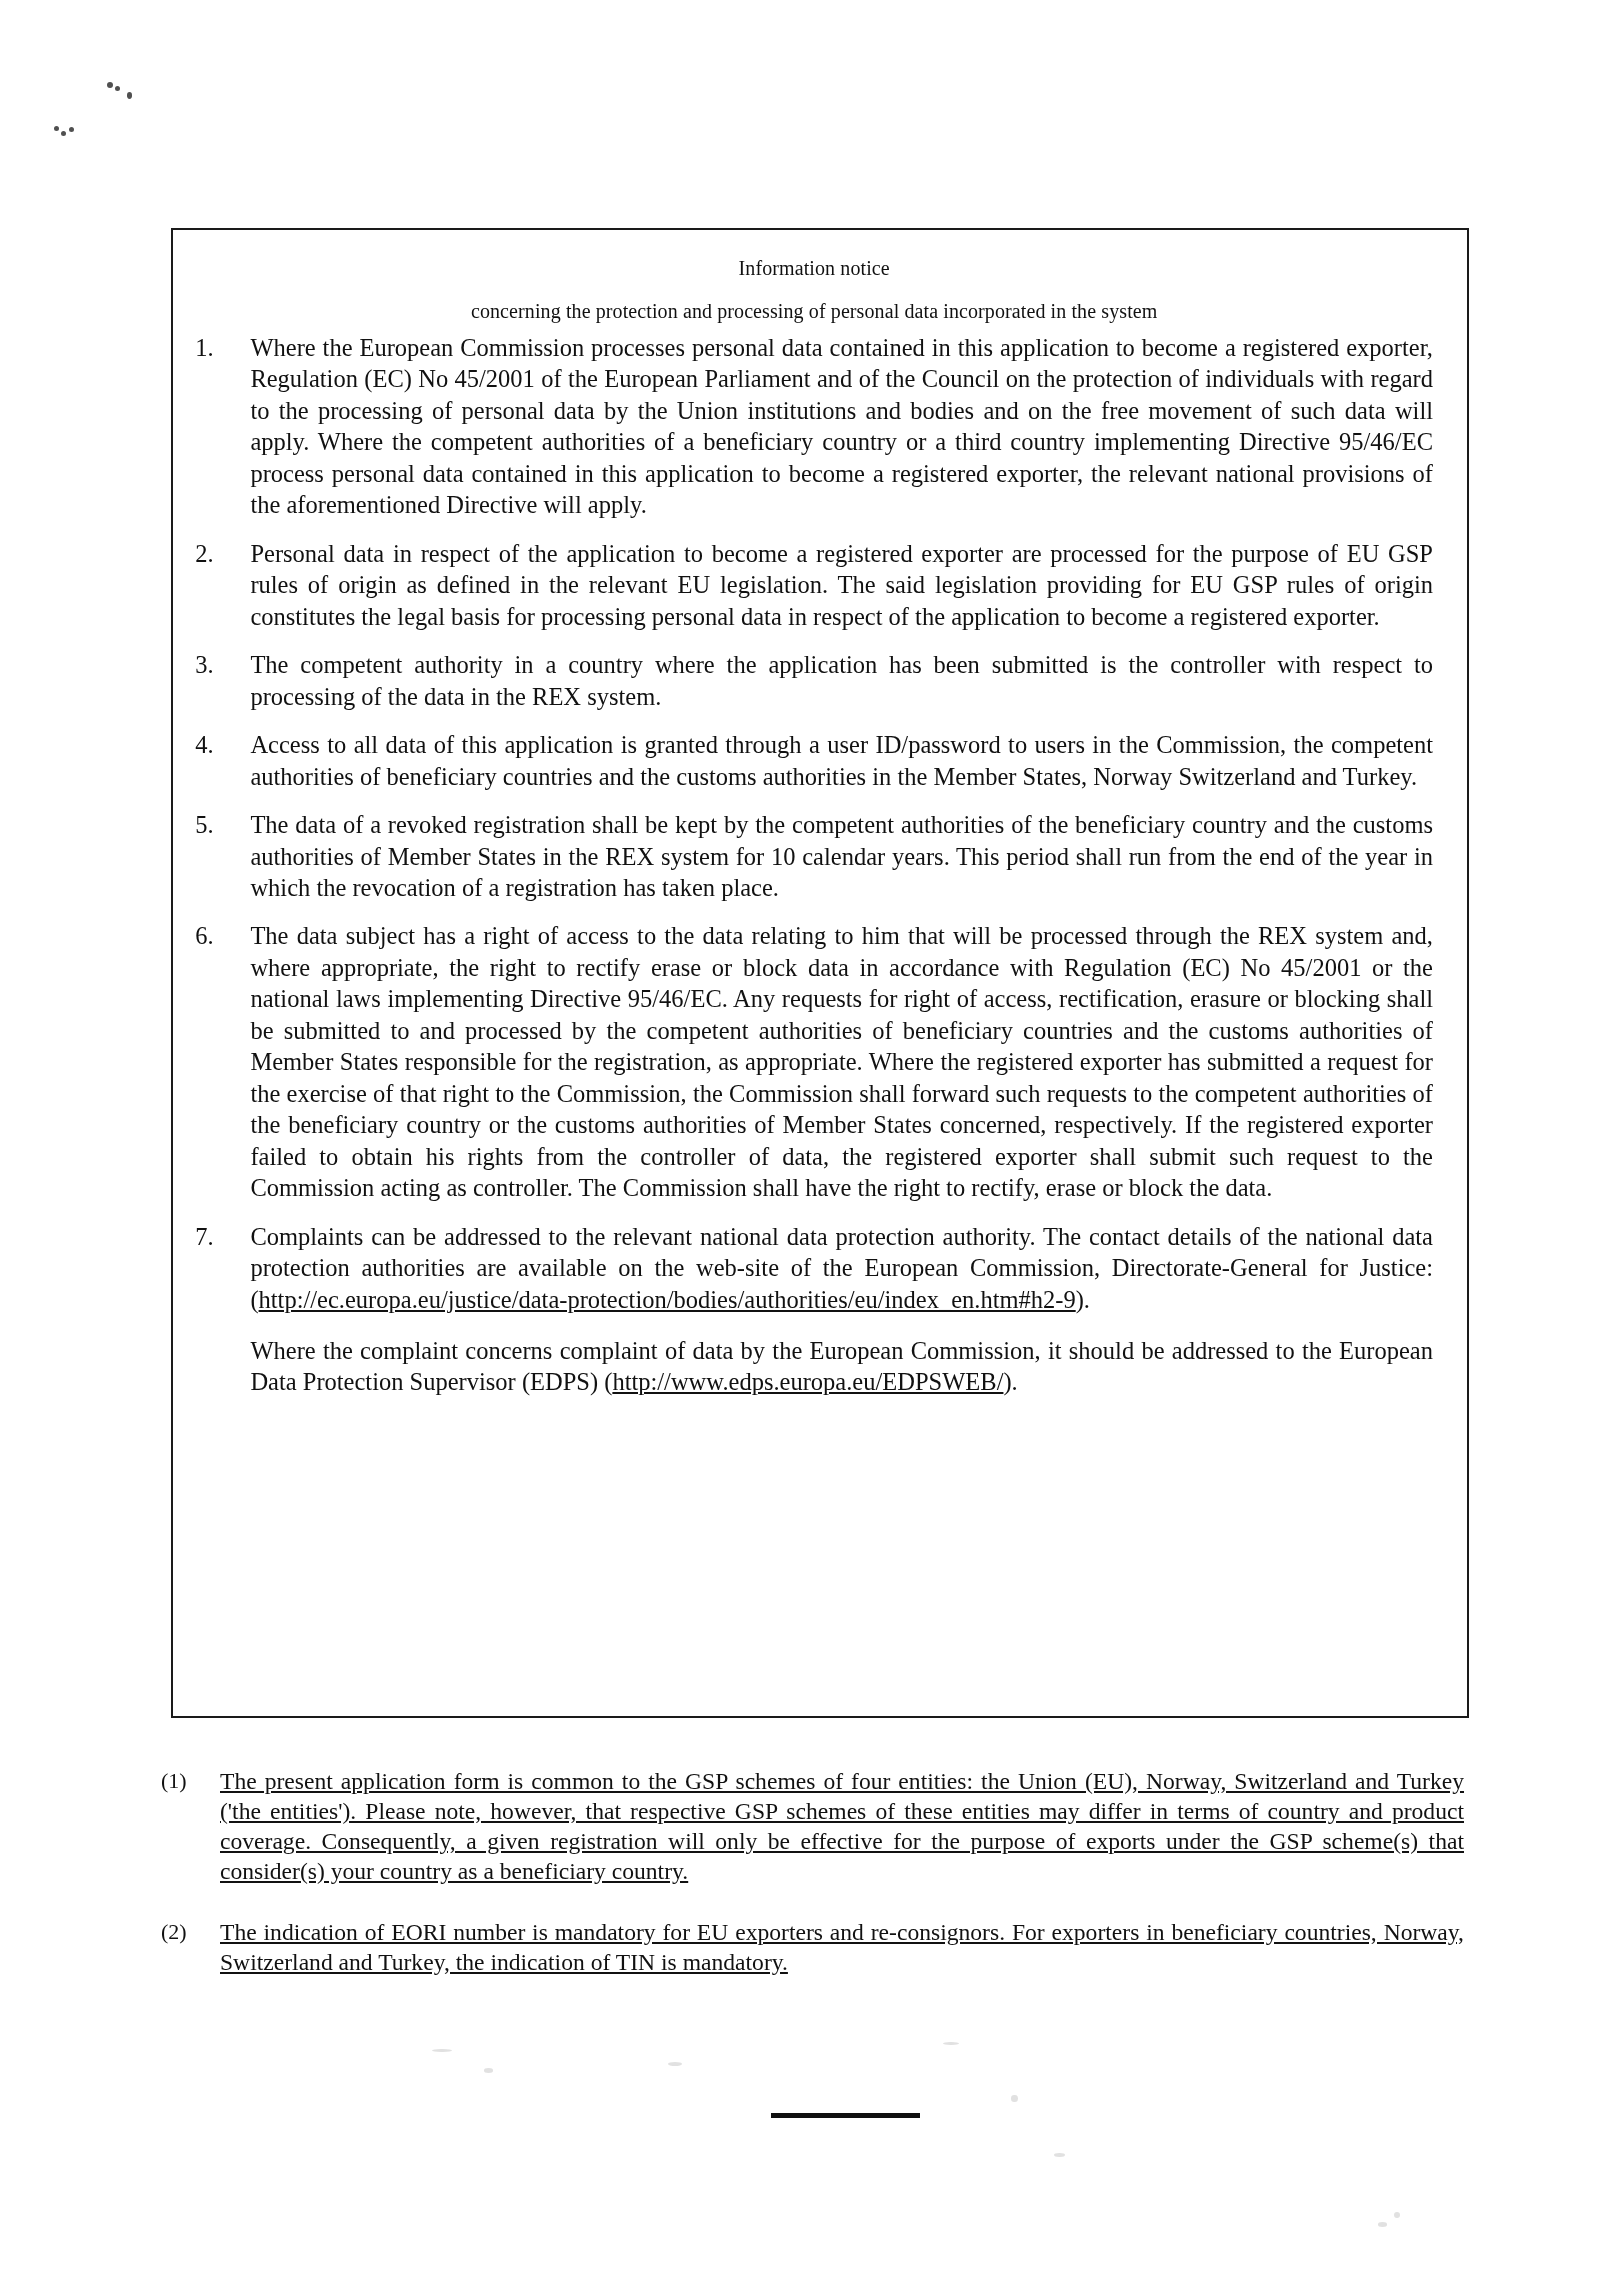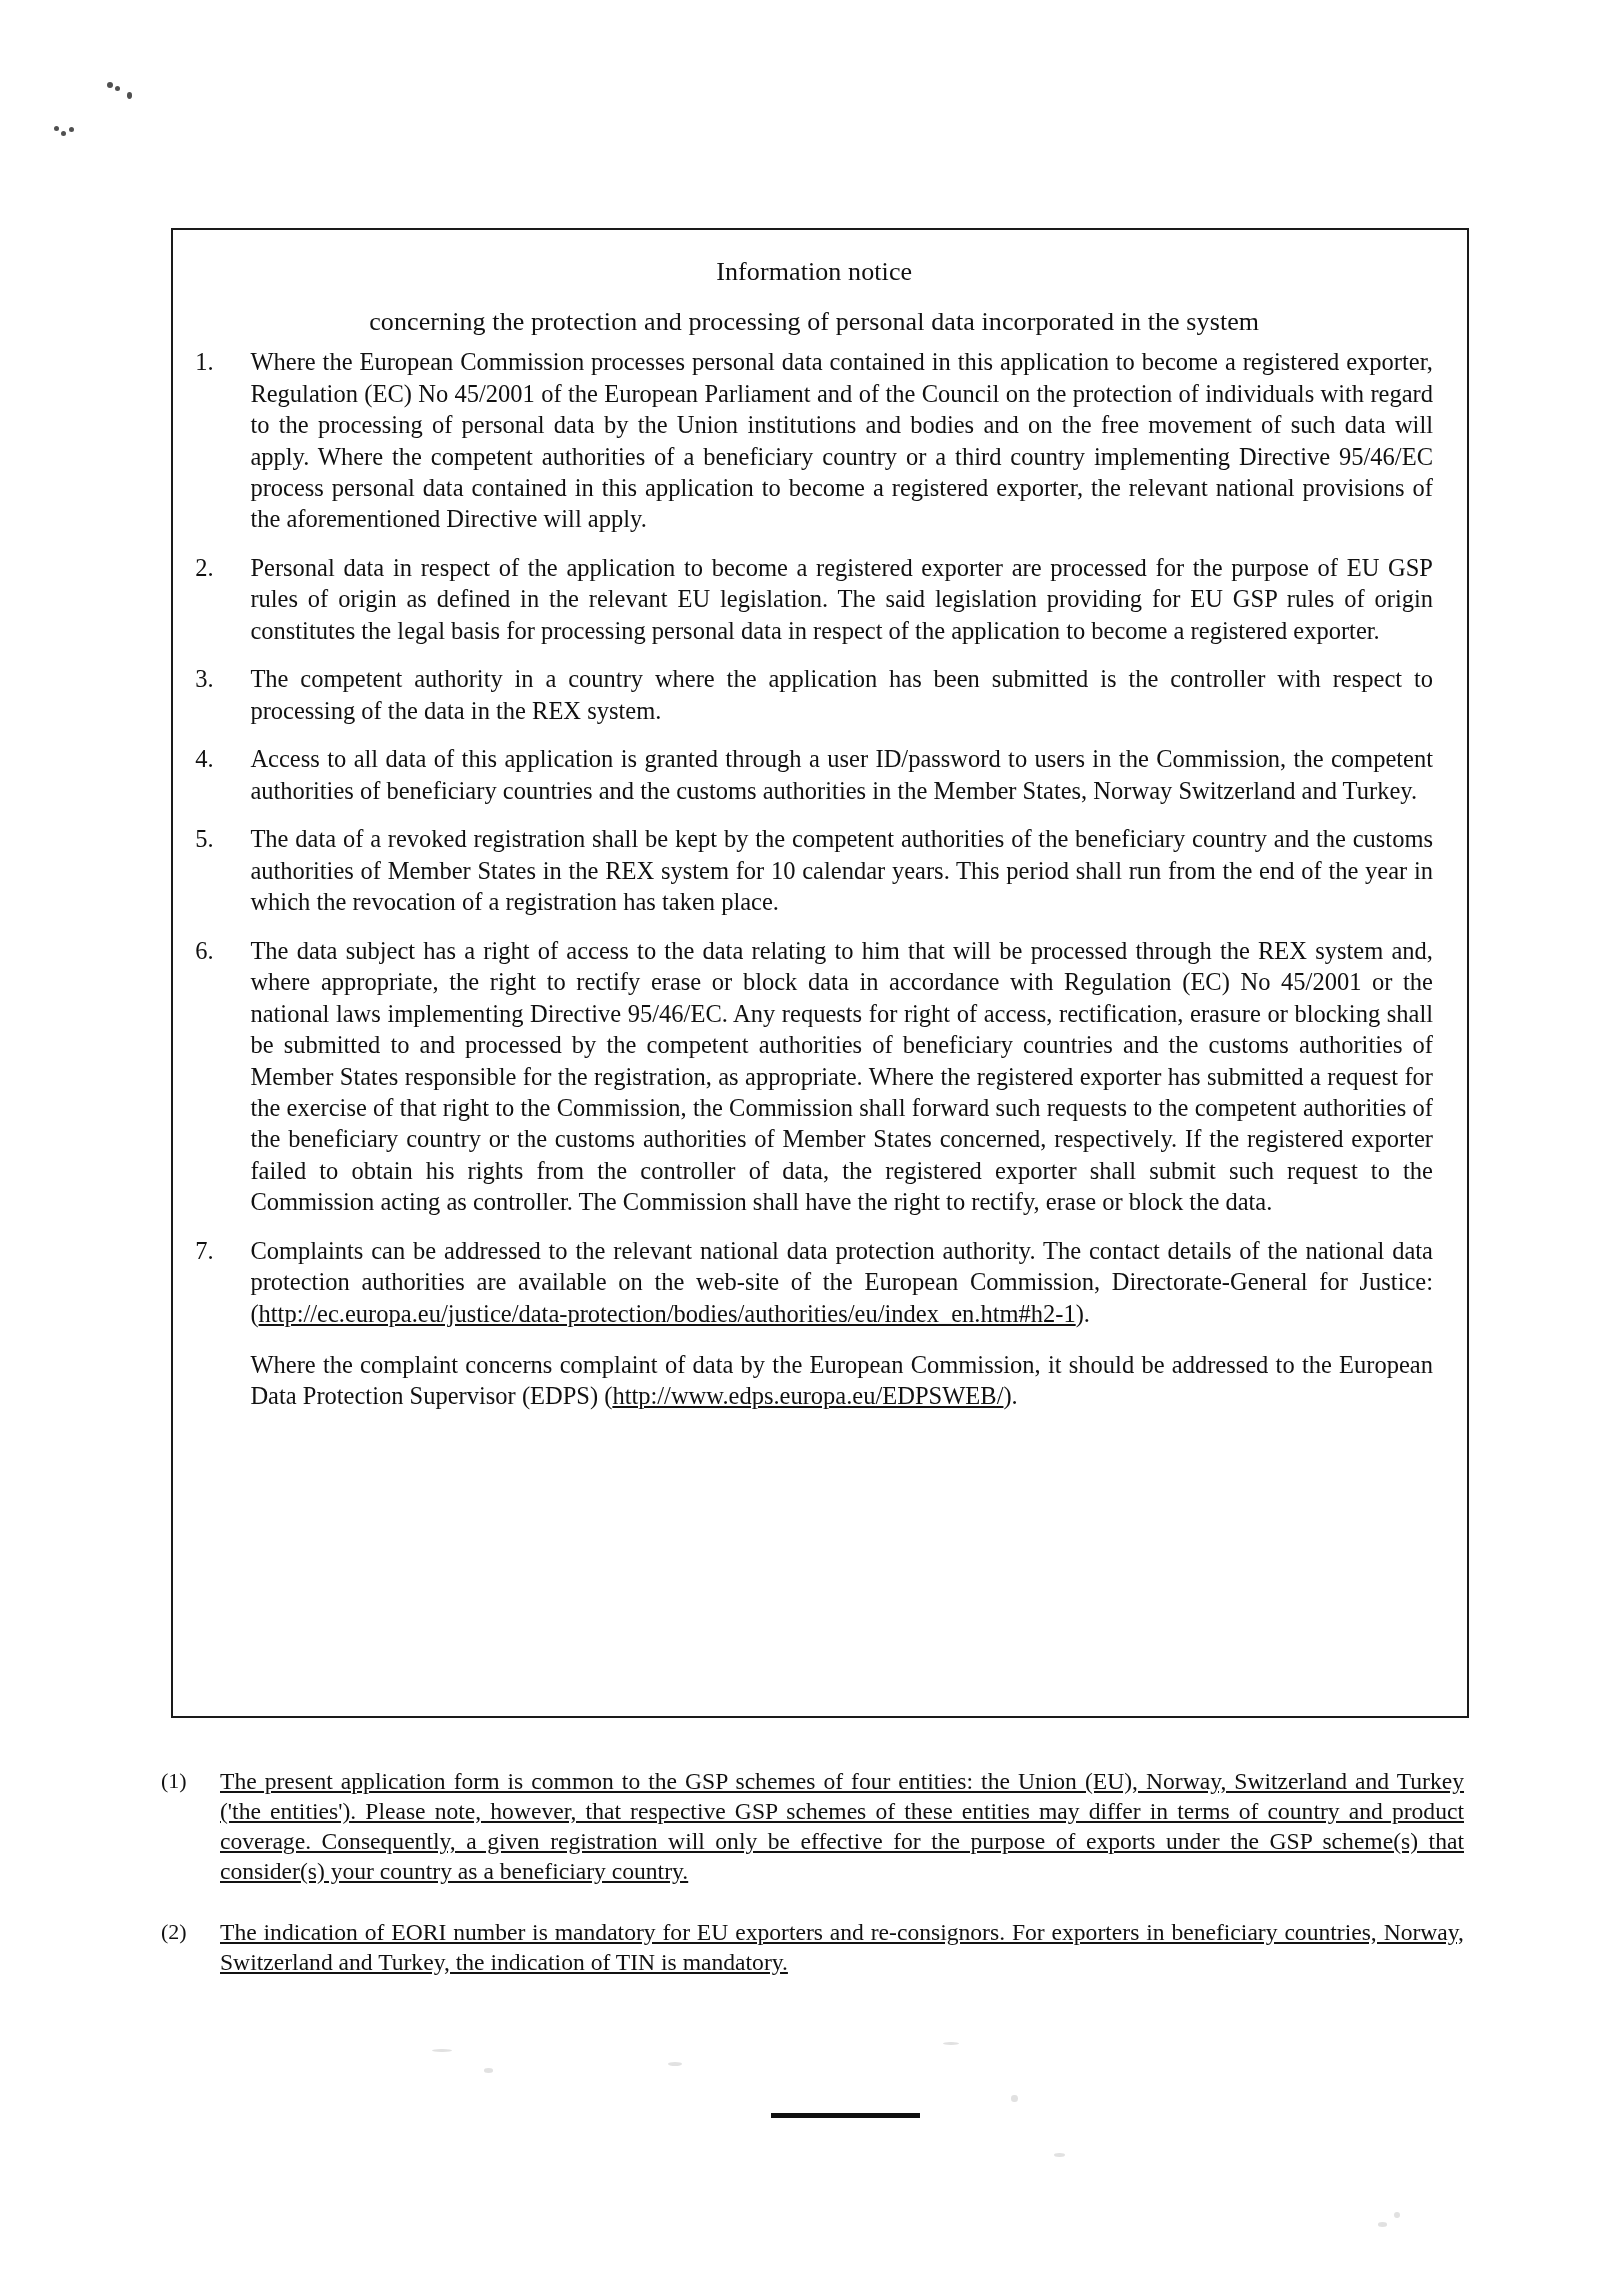--- a/index.html
+++ b/index.html
@@ -32,21 +32,21 @@
     top: 228px;
     width: 1298px;
     height: 1490px;
     border: 2px solid #1a1a1a;
     box-sizing: border-box;
     padding: 22px 26px 17px 14.4px;
   }
 
   .title-line {
     text-align: center;
-    font-size: 26px;
+    font-size: 20px;
     line-height: 1.18;
     letter-spacing: 0.1px;
   }
   #notice-title { margin-top: 5.2px; }
   #notice-subtitle { margin-top: 19.6px; }
 
   
   ol.clauses {
     list-style: none;
     margin: 0;
@@ -166,21 +166,21 @@
       <p>The data of a revoked registration shall be kept by the competent authorities of the beneficiary country and the customs authorities of Member States in the REX system for 10 calendar years. This period shall run from the end of the year in which the revocation of a registration has taken place.</p>
     </li>
 
     <li class="clause">
       <span class="num">6.</span>
       <p>The data subject has a right of access to the data relating to him that will be processed through the REX system and, where appropriate, the right to rectify erase or block data in accordance with Regulation (EC) No 45/2001 or the national laws implementing Directive 95/46/EC. Any requests for right of access, rectification, erasure or blocking shall be submitted to and processed by the competent authorities of beneficiary countries and the customs authorities of Member States responsible for the registration, as appropriate. Where the registered exporter has submitted a request for the exercise of that right to the Commission, the Commission shall forward such requests to the competent authorities of the beneficiary country or the customs authorities of Member States concerned, respectively. If the registered exporter failed to obtain his rights from the controller of data, the registered exporter shall submit such request to the Commission acting as controller. The Commission shall have the right to rectify, erase or block the data.</p>
     </li>
 
     <li class="clause">
       <span class="num">7.</span>
-      <p><span>Complaints can be addressed to the relevant national data protection authority. The contact details of the national data protection authorities are available on the web-site of the European Commission, Directorate-General for Justice:(</span><a class="doc-link" href="#">http://ec.europa.eu/justice/data-protection/bodies/authorities/eu/index_en.htm#h2-1</a><span>).</span></p>
+      <p><span>Complaints can be addressed to the relevant national data protection authority. The contact details of the national data protection authorities are available on the web-site of the European Commission, Directorate-General for Justice:(</span><a class="doc-link" href="#">http://ec.europa.eu/justice/data-protection/bodies/authorities/eu/index_en.htm#h2-9</a><span>).</span></p>
       <p class="tight"><span>Where the complaint concerns complaint of data by the European Commission, it should be addressed to the European Data Protection Supervisor (EDPS) (</span><a class="doc-link" href="#">http://www.edps.europa.eu/EDPSWEB/</a><span>).</span></p>
     </li>
 
   </ol>
 </div>
 
 <div id="footnotes">
 
   <div class="footnote">
     <span class="fnum">(1)</span>

